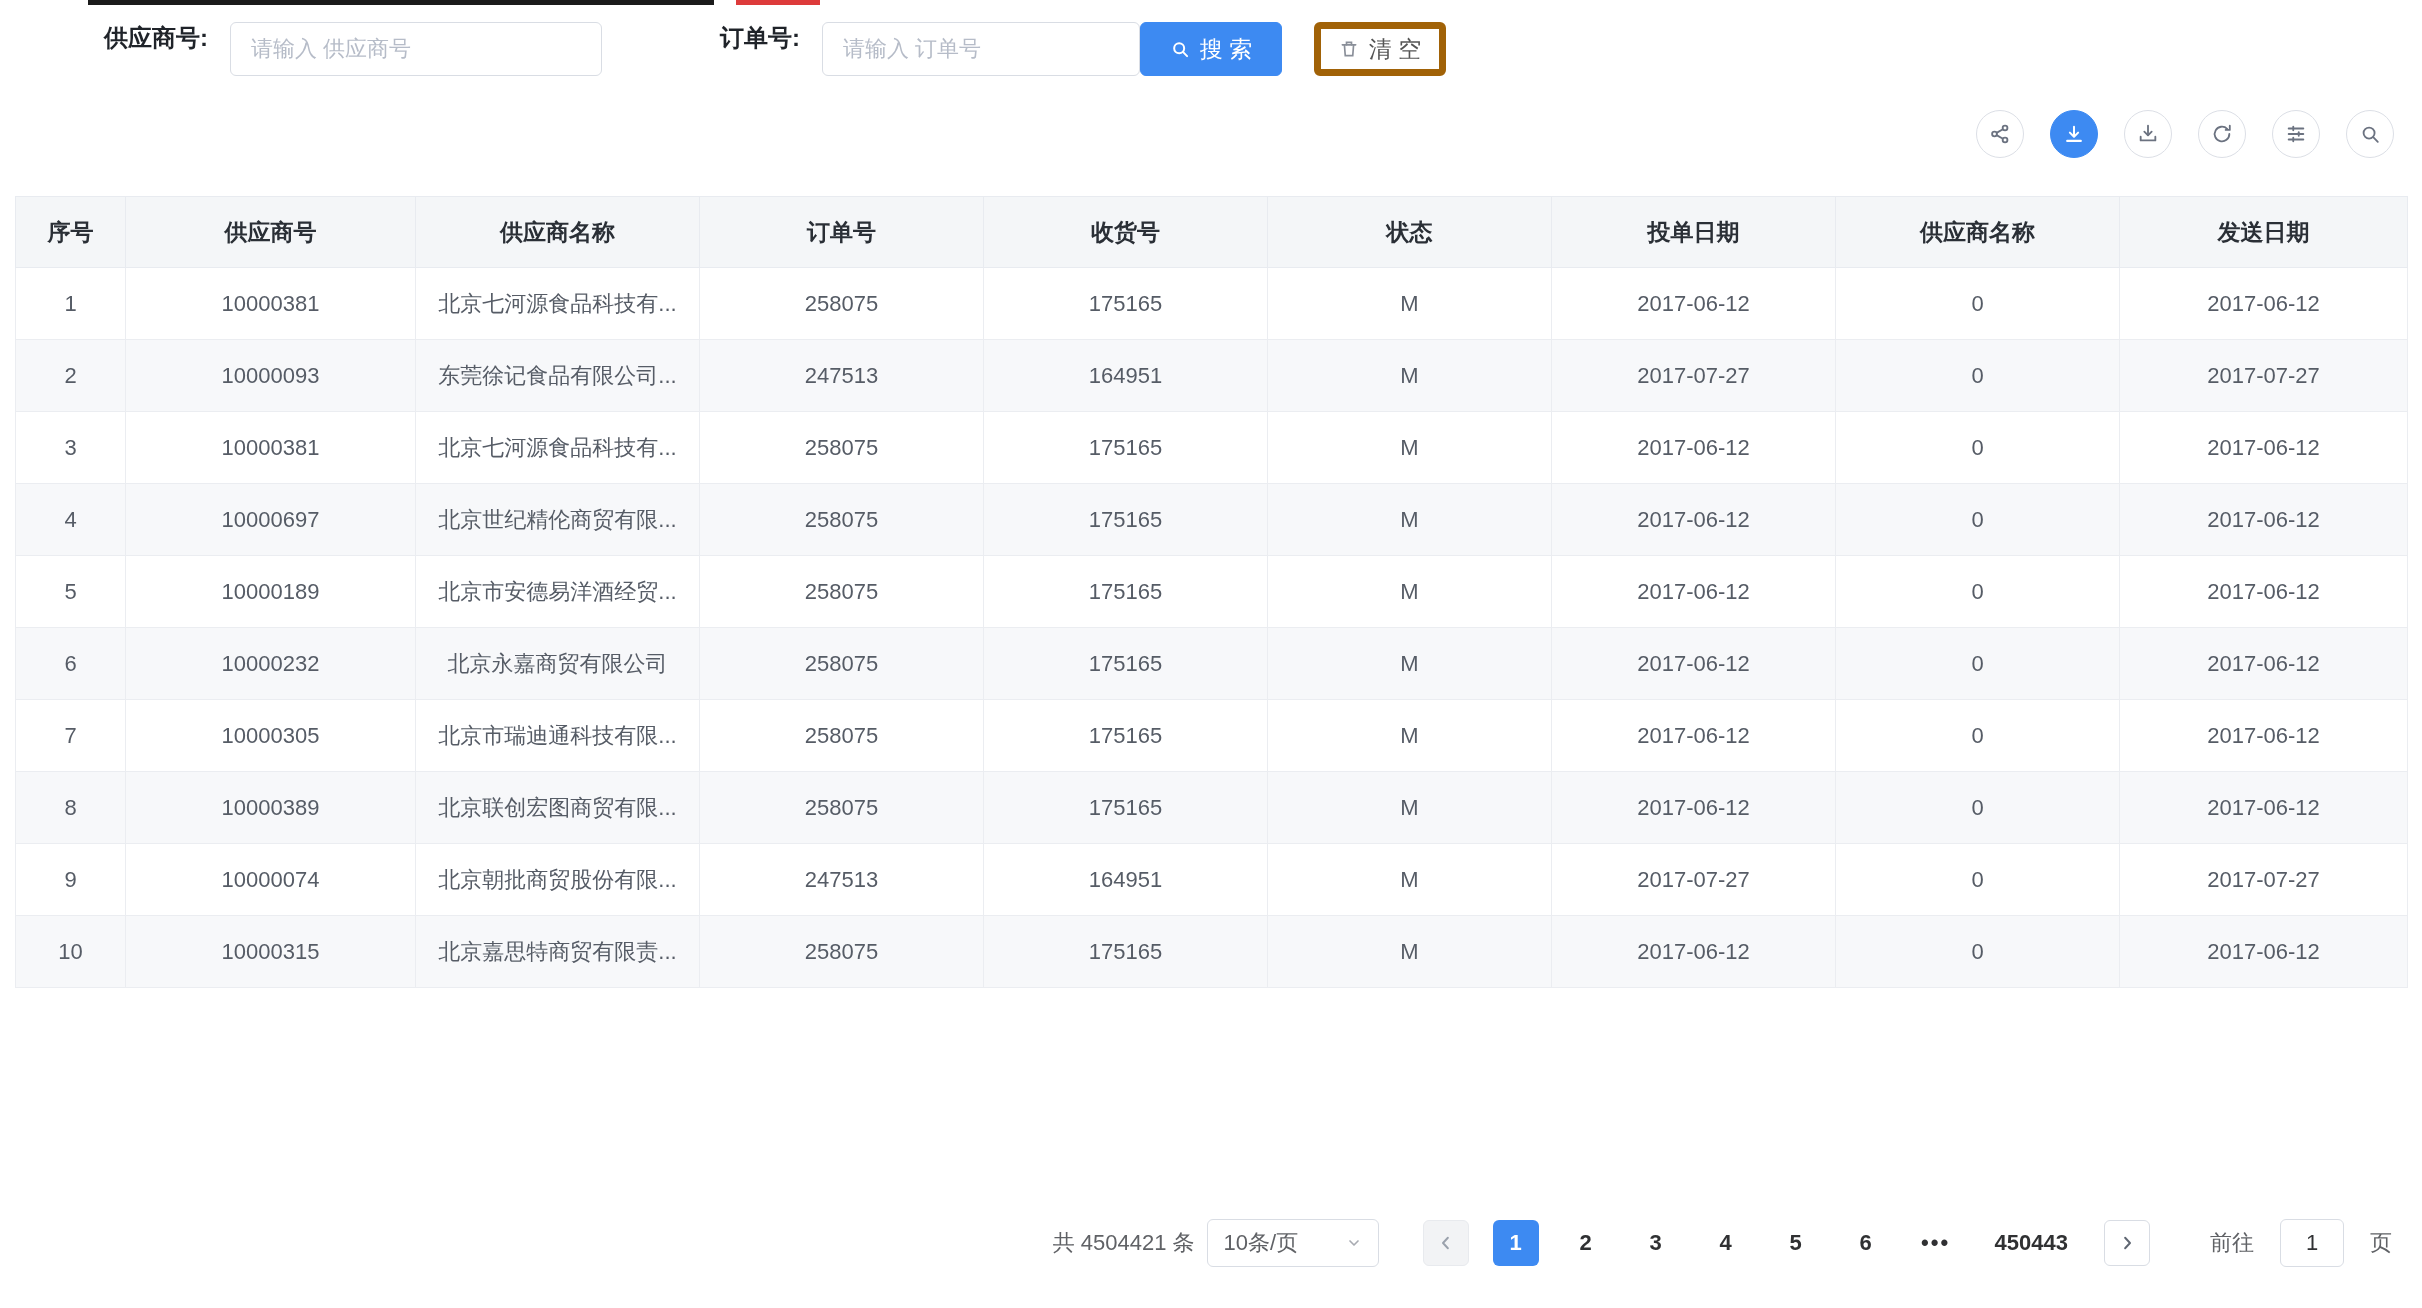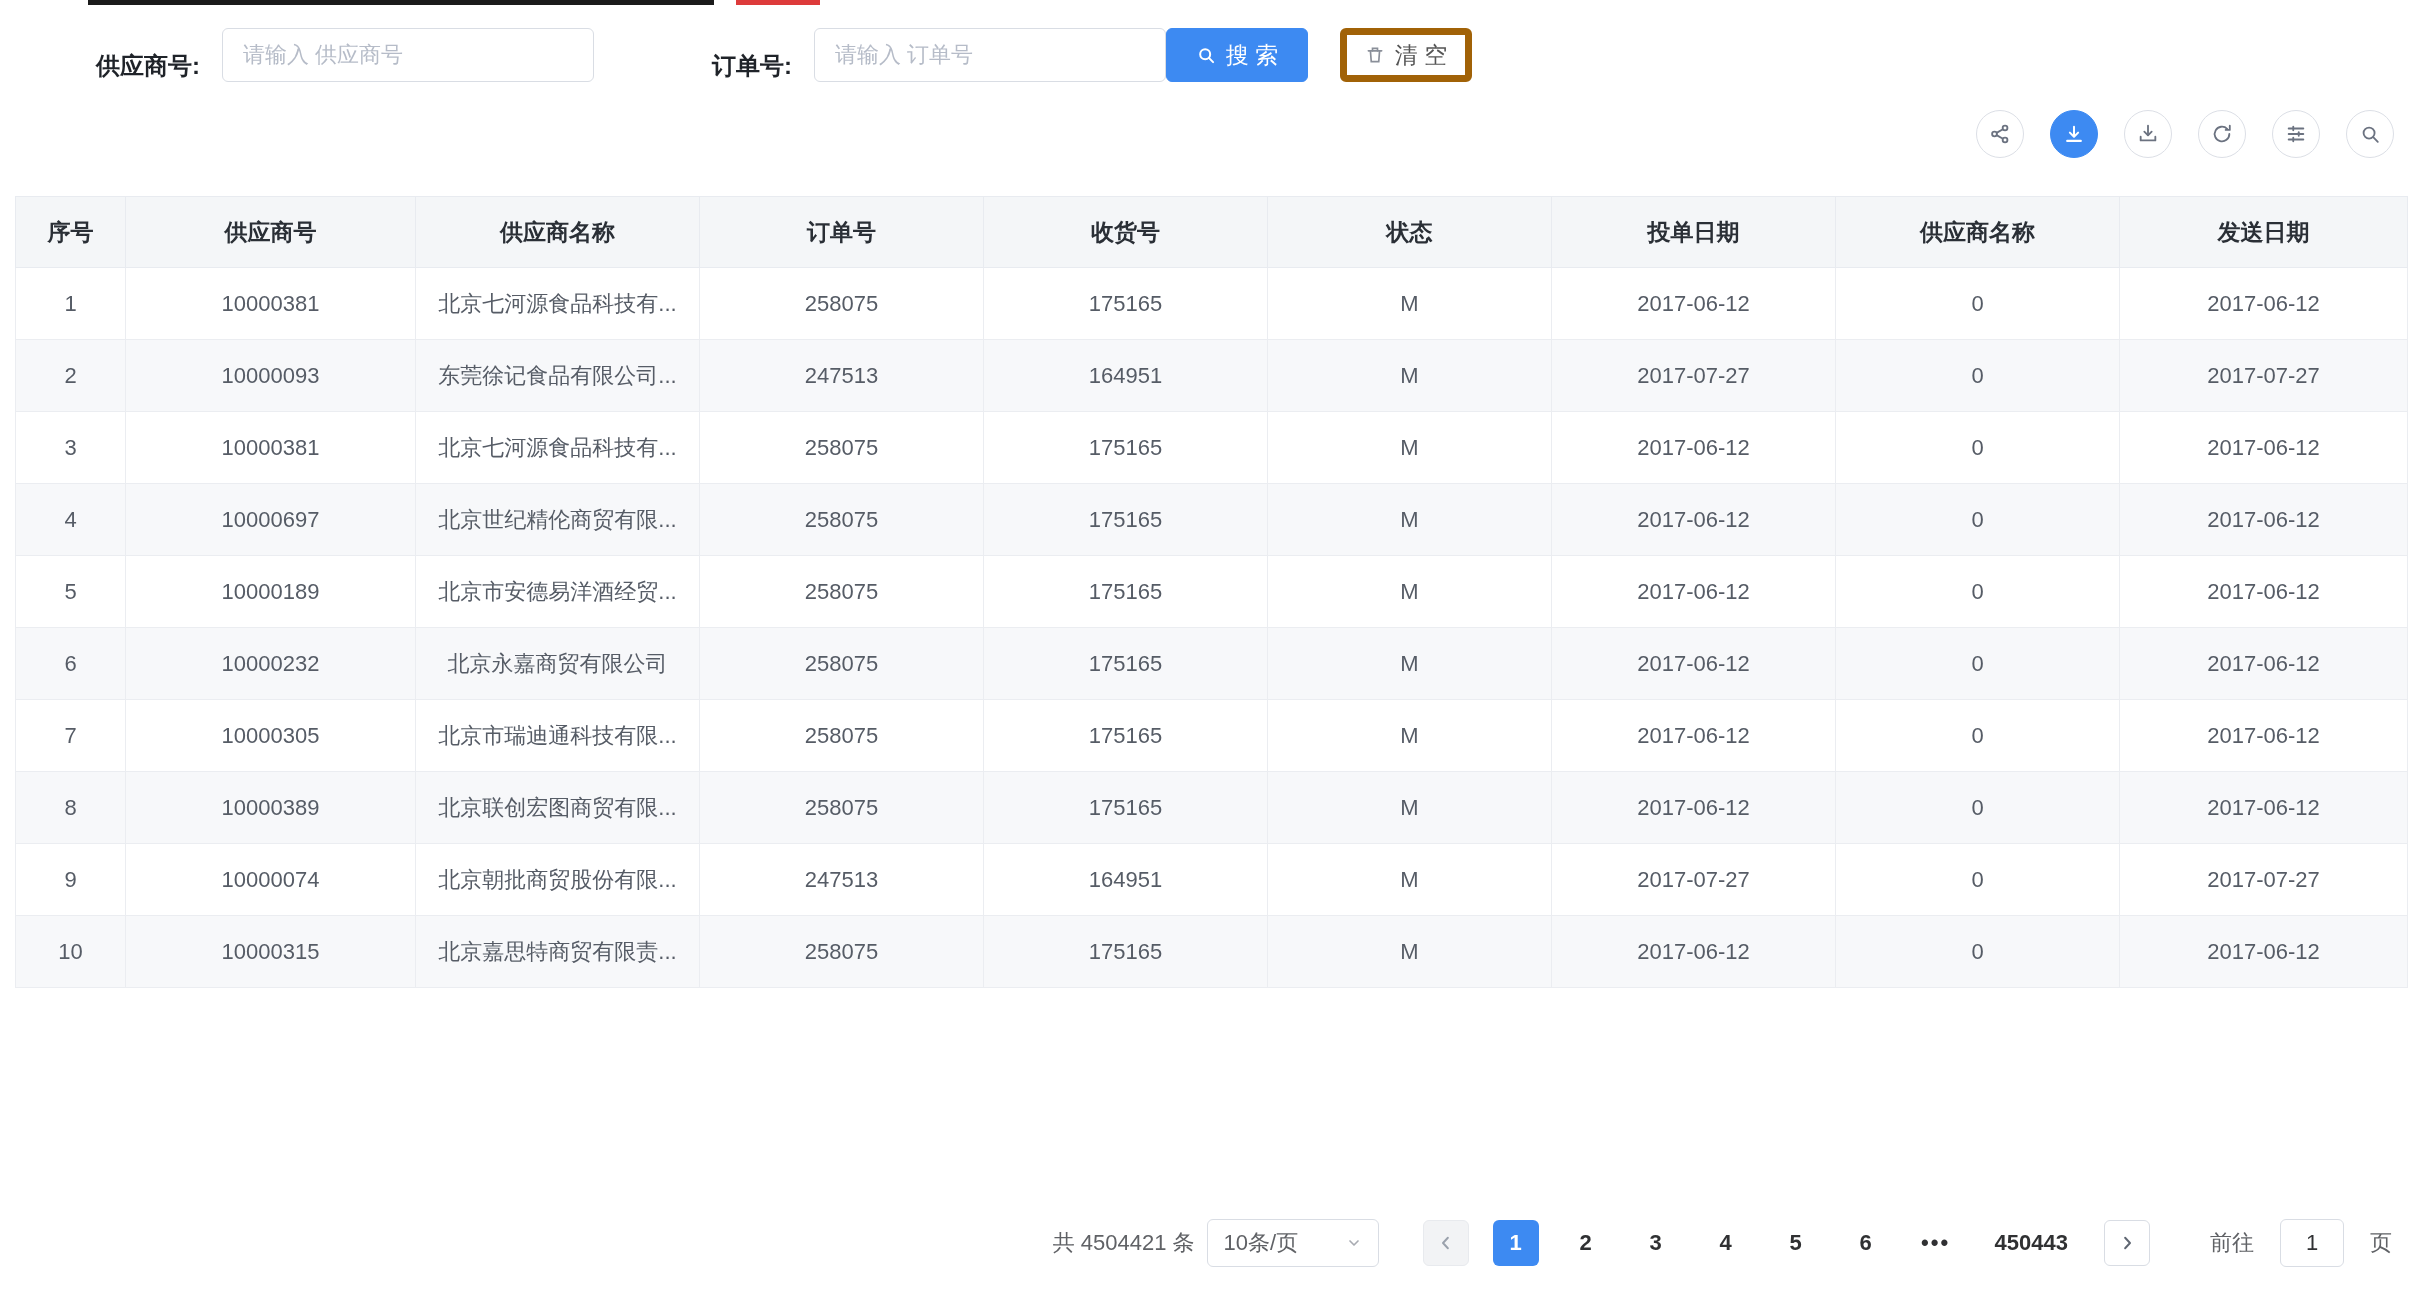--- a/index.html
+++ b/index.html
@@ -6,32 +6,32 @@
   html,body{width:2422px;height:1308px;}
   body{
     font-family:"Liberation Sans","DejaVu Sans",sans-serif;
     background:#ffffff;color:#333;position:relative;overflow:hidden;
   }
   
   .strip-dark{position:absolute;left:88px;top:0;width:626px;height:5px;background:#1b1b1b;}
   .strip-red{position:absolute;left:736px;top:0;width:84px;height:5px;background:#dd3b3b;}
 
   
-  .filter-bar{position:absolute;top:22px;left:0;right:0;height:60px;display:flex;align-items:flex-end;}
+  .filter-bar{position:absolute;top:22px;left:0;right:0;height:60px;display:flex;align-items:flex-start;padding-left:8px;}
   .filter-label{font-size:24px;font-weight:700;color:#1f2329;}
   .lbl-supplier{margin-left:96px;}
   .lbl-order{margin-left:118px;}
   .text-input{
     height:54px;border:1px solid #d9dde4;border-radius:6px;padding:0 20px;
     font-size:22px;color:#333;outline:none;background:#fff;
     font-family:"Liberation Sans","DejaVu Sans",sans-serif;
   }
   .text-input::placeholder{color:#b6bcc8;}
   .inp-supplier{margin-left:22px;width:372px;}
-  .inp-order{margin-left:22px;width:352px;border-radius:6px;}
+  .inp-order{margin-left:22px;width:318px;border-radius:6px;}
   .btn{
     height:54px;border-radius:6px;font-size:23px;display:flex;align-items:center;
     justify-content:center;gap:10px;cursor:pointer;
     font-family:"Liberation Sans","DejaVu Sans",sans-serif;
   }
   .btn-primary{width:142px;background:#3d8af2;border:1px solid #3d8af2;color:#fff;}
   .btn-plain{margin-left:32px;width:132px;background:#fff;border:7px solid #a16207;color:#555;}
 
   
   .toolbar{position:absolute;top:110px;right:28px;display:flex;gap:26px;}

